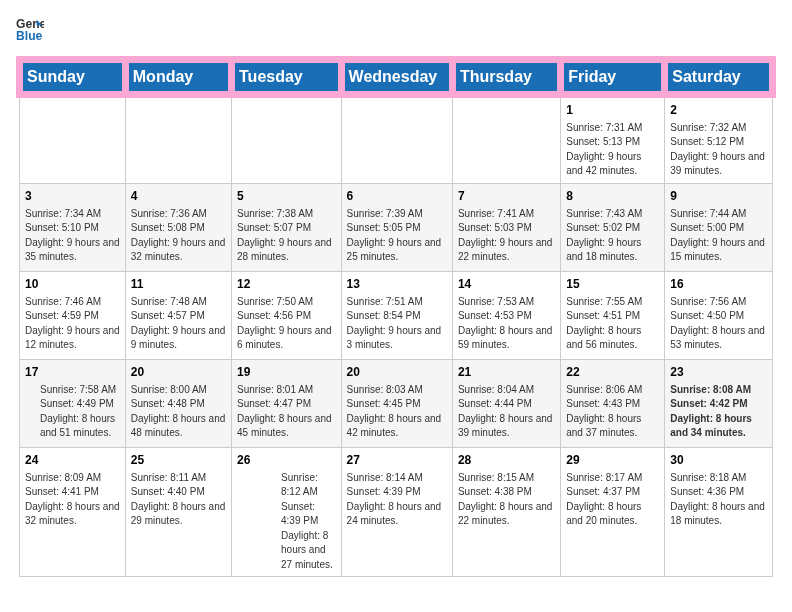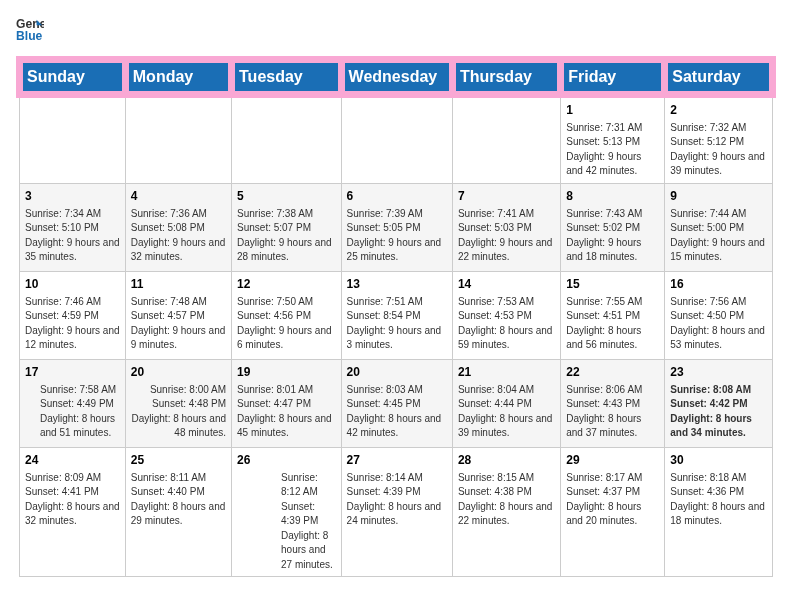--- a/index.html
+++ b/index.html
@@ -240,21 +240,21 @@
         </tr>
         <tr>
           <td>
             <span class="day-num">17</span>
             <div class="day-info" style="white-space: pre-line; margin-left: 15px;">Sunrise: 7:58 AM
 Sunset: 4:49 PM
 Daylight: 8 hours and 51 minutes.</div>
           </td>
           <td>
             <span class="day-num">20</span>
-            <div class="day-info" style="white-space: pre-line; text-align: right;">Sunrise: 8:00 AM
+            <div class="day-info" style="white-space: pre-line;">Sunrise: 8:00 AM
 Sunset: 4:48 PM
 Daylight: 8 hours and 48 minutes.</div>
           </td>
           <td>
             <span class="day-num">19</span>
             <div class="day-info" style="white-space: pre-line;">Sunrise: 8:01 AM
 Sunset: 4:47 PM
 Daylight: 8 hours and 45 minutes.</div>
           </td>
           <td>

